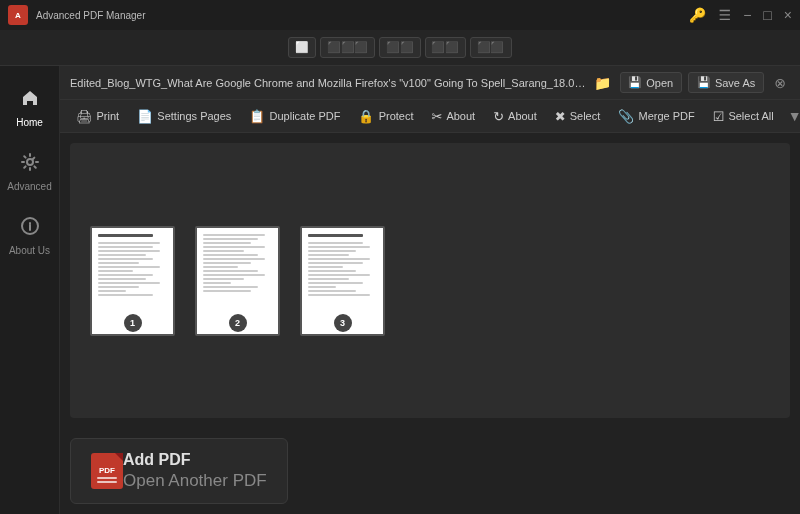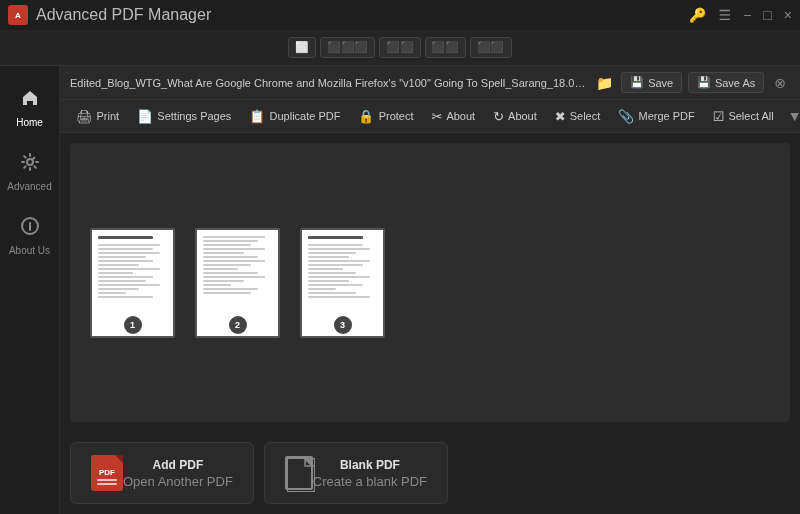--- a/index.html
+++ b/index.html
@@ -35,21 +35,21 @@
       background: #c0392b;
       border-radius: 3px;
       display: flex;
       align-items: center;
       justify-content: center;
       font-size: 11px;
       color: white;
       font-weight: bold;
     }
     .title-text {
-      font-size: 16px;
+      font-size: 10px;
       color: #bbb;
     }
     .title-bar-controls {
       display: flex;
       align-items: center;
       gap: 12px;
     }
     .title-ctrl {
       font-size: 14px;
       color: #888;
@@ -268,27 +268,26 @@
       display: flex;
       align-items: center;
       background: #2a2a2a;
       border: 1px solid #3a3a3a;
       border-radius: 6px;
       padding: 12px 20px;
       cursor: pointer;
       min-width: 170px;
     }
     .add-card-text .main-label {
-      font-size: 12px;
+      font-size: 16px;
       font-weight: 600;
       color: #e0e0e0;
-      text-align: center;
     }
     .add-card-text .sub-label {
-      font-size: 13px;
+      font-size: 17px;
       color: #888;
       margin-top: 2px;
     }
 
     .pdf-icon-red {
       width: 32px;
       height: 36px;
       background: #c0392b;
       border-radius: 3px;
       display: flex;
@@ -429,21 +428,21 @@
   </div>
 
   <div class="content-area">
 
     <div class="file-toolbar">
       <span class="file-name">Edited_Blog_WTG_What Are Google Chrome and Mozilla Firefox's "v100" Going To Spell_Sarang_18.02.22.pdf</span>
       <span style="color:#888; font-size:14px;">📁</span>
       <div class="file-actions">
         <button class="file-action-btn">
           <span>💾</span>
-          <span>Save</span>
+          <span>Open</span>
         </button>
         <button class="file-action-btn">
           <span>💾</span>
           <span>Save As</span>
         </button>
         <span class="close-file-btn">⊗</span>
       </div>
     </div>
 
     <div class="pdf-toolbar">
@@ -568,29 +567,17 @@
             <div class="pdf-line-small"></div>
             <div class="pdf-line-small"></div>
           </div>
         </div>
         <div class="add-card-text">
           <div class="main-label">Add PDF</div>
           <div class="sub-label">Open Another PDF</div>
         </div>
       </div>
 
-      <div class="add-card">
-        <div class="blank-icon">
-          <svg width="28" height="34" viewBox="0 0 28 34" fill="none">
-            <rect width="28" height="34" rx="2" fill="none" stroke="#888" stroke-width="2"></rect>
-            <path d="M18 0V8H28" fill="none" stroke="#888" stroke-width="1.5"></path>
-          </svg>
-        </div>
-        <div class="add-card-text">
-          <div class="main-label">Blank PDF</div>
-          <div class="sub-label">Create a blank PDF</div>
-        </div>
-      </div>
 
     </div>
 
   </div>
 </div>
 
 </body></html>

